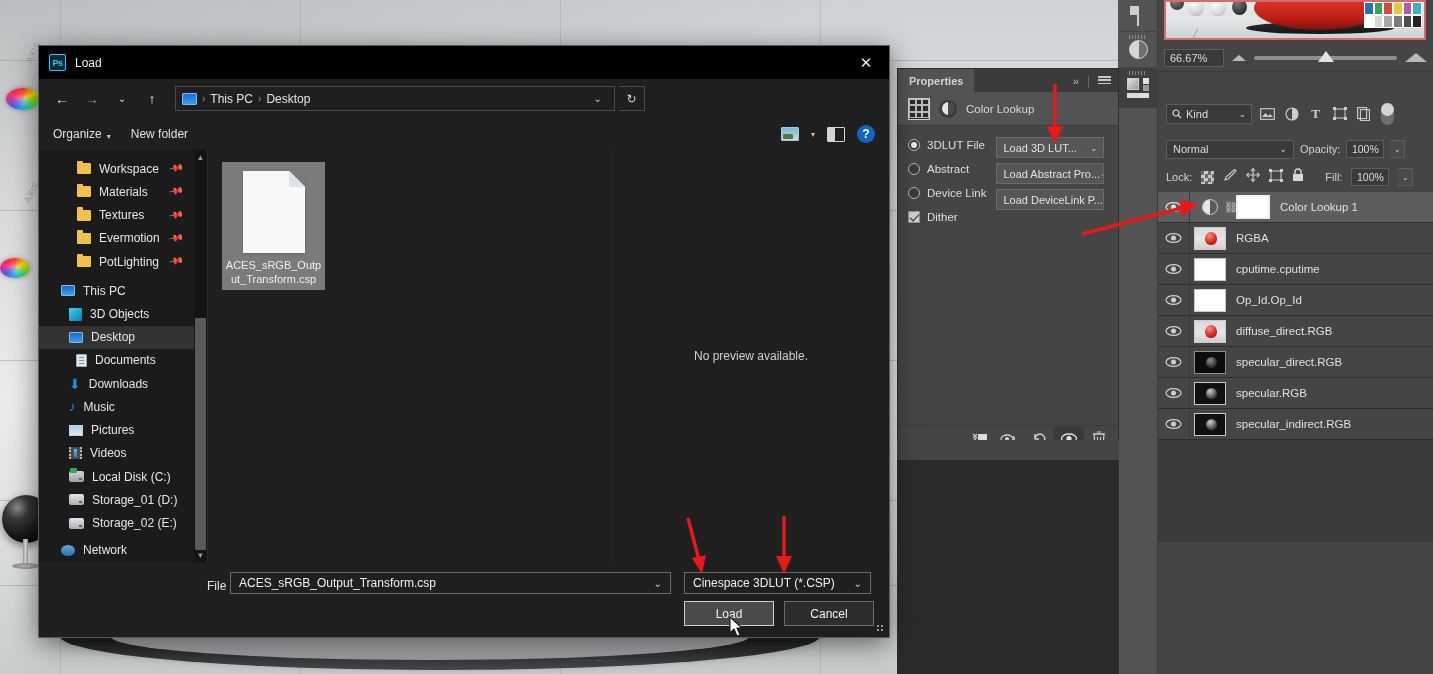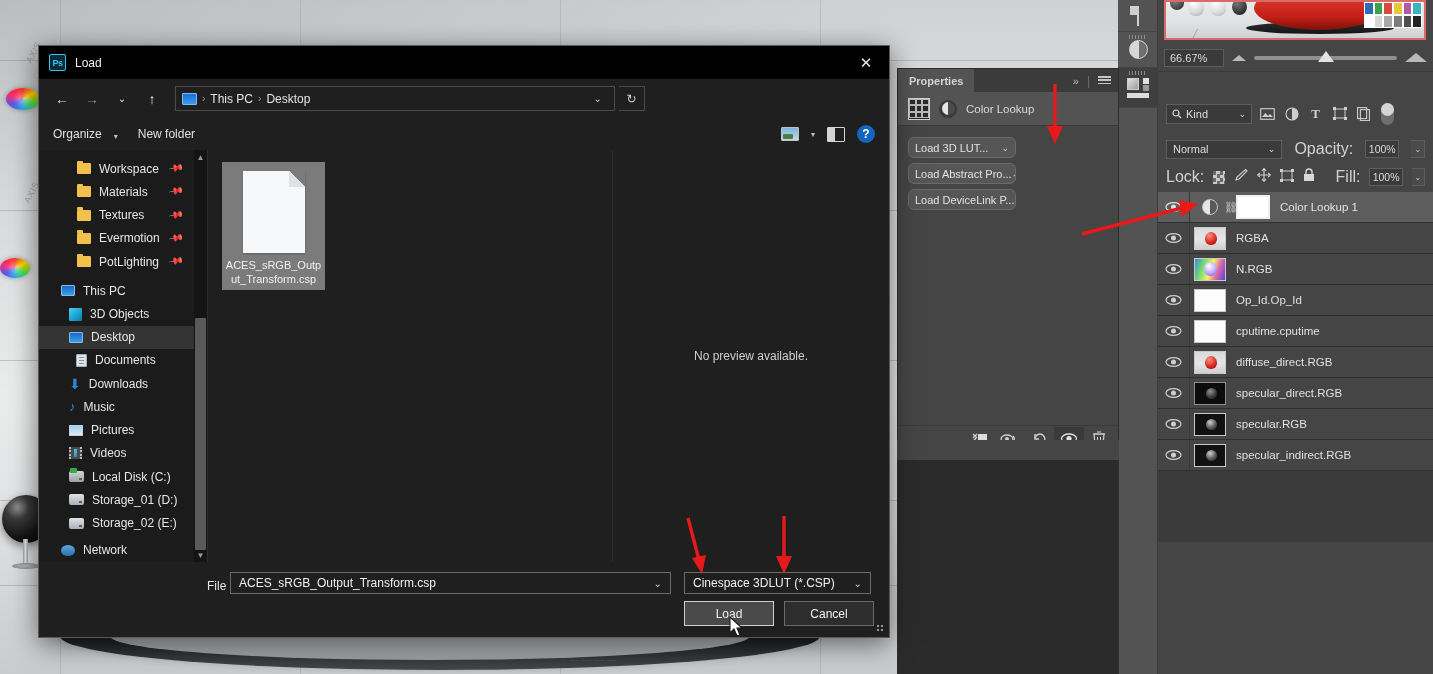--- a/index.html
+++ b/index.html
@@ -178,21 +178,21 @@
     width: 12px; height: 12px; background: #cfcfcf; border: 1px solid #8e8e8e;
     position: relative;
   }
   .chk::after {
     content: ""; position: absolute; left: 3px; top: 0px; width: 4px; height: 8px;
     border: solid #222; border-width: 0 1.8px 1.8px 0; transform: rotate(42deg);
   }
   .btn-col { display: flex; flex-direction: column; gap: 5px; padding-top: 1px; }
   .lut-btn {
     width: 108px; height: 21px; background: #565656;
-    border: 1px solid #6a6a6a; border-radius: 6px;
+    border: 1px solid #6a6a6a; border-radius: 0;
     display: flex; align-items: center; padding: 0 6px;
     font-size: 11px; color: #e2e2e2; position: relative;
     overflow: hidden; white-space: nowrap;
   }
   .lut-btn .cv { margin-left: auto; font-size: 9px; color: #cfcfcf; }
   .props-foot {
     height: 26px; background: #454545; border-top: 1px solid #3b3b3b;
     display: flex; align-items: center; justify-content: flex-end; padding-right: 4px;
   }
   .pf-btn {
@@ -292,28 +292,28 @@
     width: 13px; height: 22px; border-radius: 7px; background: #6e6e6e;
     position: relative; margin-left: 2px;
   }
   .toggle-pill::after {
     content:""; position:absolute; left:0; top:0; width:13px; height:13px;
     border-radius:50%; background:#d4d4d4;
   }
 
   .blend-row {
     position: absolute; left: 1158px; top: 138px; width: 275px; height: 22px;
-    display: flex; align-items: center; gap: 12px; padding: 0 8px;
+    display: flex; align-items: center; gap: 6px; padding: 0 8px;
   }
   .blend-sel {
     width: 128px; height: 19px; background: #3a3a3a; border: 1px solid #5d5d5d;
     display: flex; align-items: center; padding: 0 6px; font-size: 11px; color: #dcdcdc;
   }
   .blend-sel .cv { margin-left: auto; font-size: 9px; }
-  .lbl-sm { font-size: 16px; color: #d2d2d2; }
+  .lbl-sm { font-size: 11px; color: #d2d2d2; }
   .num-box {
     width: 38px; height: 18px; background: #3a3a3a; border: 1px solid #5d5d5d;
     font-size: 10.5px; color: #dcdcdc; display: flex; align-items: center; justify-content: center;
   }
   .stepper {
     width: 15px; height: 18px; background: #4a4a4a; border: 1px solid #5d5d5d;
     border-left: none; display: flex; align-items: center; justify-content: center;
     font-size: 8px; color: #cfcfcf;
   }
 
@@ -439,21 +439,21 @@
   .search-box {
     width: 196px; height: 25px; border: 1px solid #4b4b4b; margin-left: 10px;
     display: flex; align-items: center; gap: 7px; padding: 0 8px;
   }
   .search-ph { font-size: 12px; color: #9e9e9e; }
 
   .dlg-cmdbar {
     height: 32px; background: #1f1f1f; display: flex; align-items: center;
     padding: 0 14px; gap: 20px; flex: none;
   }
-  .cmd-item { font-size: 12px; color: #e0e0e0; display: flex; align-items: flex-end; gap: 12px; }
+  .cmd-item { font-size: 12px; color: #e0e0e0; display: flex; align-items: flex-end; gap: 5px; }
   .cmd-caret { font-size: 8px; color: #c2c2c2; }
   .cmdbar-right { margin-left: auto; display: flex; align-items: center; gap: 12px; }
   .view-ico {
     width: 18px; height: 14px; background: linear-gradient(to bottom,#7ab4dd,#cfd8de);
     border: 1px solid #b7c2c9; border-radius: 1px; position: relative;
   }
   .view-ico::after{ content:""; position:absolute; left:1px; bottom:1px; width:10px; height:5px;
     background:#4a7c4a; border-radius:1px; }
   .pane-ico {
     width: 18px; height: 15px; border: 1.4px solid #d5d5d5; border-radius: 1px;
@@ -684,20 +684,38 @@
           <i></i>
           <i></i>
           <i></i>
       </span>
       <span class="adj-icon">
           <b></b>
         </span>
       <span class="props-title">Color Lookup</span>
     </div>
     <div class="props-body">
+      <div class="radio-col">
+        <div class="radio-row">
+          <span class="radio on"></span>
+          <span class="radio-label">3DLUT File</span>
+        </div>
+        <div class="radio-row">
+          <span class="radio"></span>
+          <span class="radio-label">Abstract</span>
+        </div>
+        <div class="radio-row">
+          <span class="radio"></span>
+          <span class="radio-label">Device Link</span>
+        </div>
+        <div class="radio-row">
+          <span class="chk"></span>
+          <span class="radio-label">Dither</span>
+        </div>
+      </div>
       <div class="btn-col">
         <div class="lut-btn">
           <span>Load 3D LUT...</span>
           <span class="cv">⌄</span>
         </div>
         <div class="lut-btn">
           <span>Load Abstract Pro...</span>
           <span class="cv">⌄</span>
         </div>
         <div class="lut-btn">
@@ -888,51 +906,41 @@
       <span class="eye-cell">
         <svg width="17" height="12" viewBox="0 0 17 12">
             <ellipse cx="8.5" cy="6" rx="7.5" ry="4.4" stroke="#cfcfcf" stroke-width="1.2" fill="none"></ellipse>
             <circle cx="8.5" cy="6" r="2.5" fill="#cfcfcf"></circle>
           </svg>
       </span>
       <span class="thumb tn-red"></span>
       <span class="layer-name">RGBA</span>
     </div>
 
+
     <div class="layer-row">
       <span class="eye-cell">
         <svg width="17" height="12" viewBox="0 0 17 12">
             <ellipse cx="8.5" cy="6" rx="7.5" ry="4.4" stroke="#cfcfcf" stroke-width="1.2" fill="none"></ellipse>
             <circle cx="8.5" cy="6" r="2.5" fill="#cfcfcf"></circle>
           </svg>
       </span>
-      <span class="thumb tn-norm"></span>
-      <span class="layer-name">N.RGB</span>
+      <span class="thumb tn-white"></span>
+      <span class="layer-name">cputime.cputime</span>
     </div>
 
     <div class="layer-row">
       <span class="eye-cell">
         <svg width="17" height="12" viewBox="0 0 17 12">
             <ellipse cx="8.5" cy="6" rx="7.5" ry="4.4" stroke="#cfcfcf" stroke-width="1.2" fill="none"></ellipse>
             <circle cx="8.5" cy="6" r="2.5" fill="#cfcfcf"></circle>
           </svg>
       </span>
       <span class="thumb tn-white"></span>
       <span class="layer-name">Op_Id.Op_Id</span>
-    </div>
-
-    <div class="layer-row">
-      <span class="eye-cell">
-        <svg width="17" height="12" viewBox="0 0 17 12">
-            <ellipse cx="8.5" cy="6" rx="7.5" ry="4.4" stroke="#cfcfcf" stroke-width="1.2" fill="none"></ellipse>
-            <circle cx="8.5" cy="6" r="2.5" fill="#cfcfcf"></circle>
-          </svg>
-      </span>
-      <span class="thumb tn-white"></span>
-      <span class="layer-name">cputime.cputime</span>
     </div>
 
 
     <div class="layer-row">
       <span class="eye-cell">
         <svg width="17" height="12" viewBox="0 0 17 12">
             <ellipse cx="8.5" cy="6" rx="7.5" ry="4.4" stroke="#cfcfcf" stroke-width="1.2" fill="none"></ellipse>
             <circle cx="8.5" cy="6" r="2.5" fill="#cfcfcf"></circle>
           </svg>
       </span>

